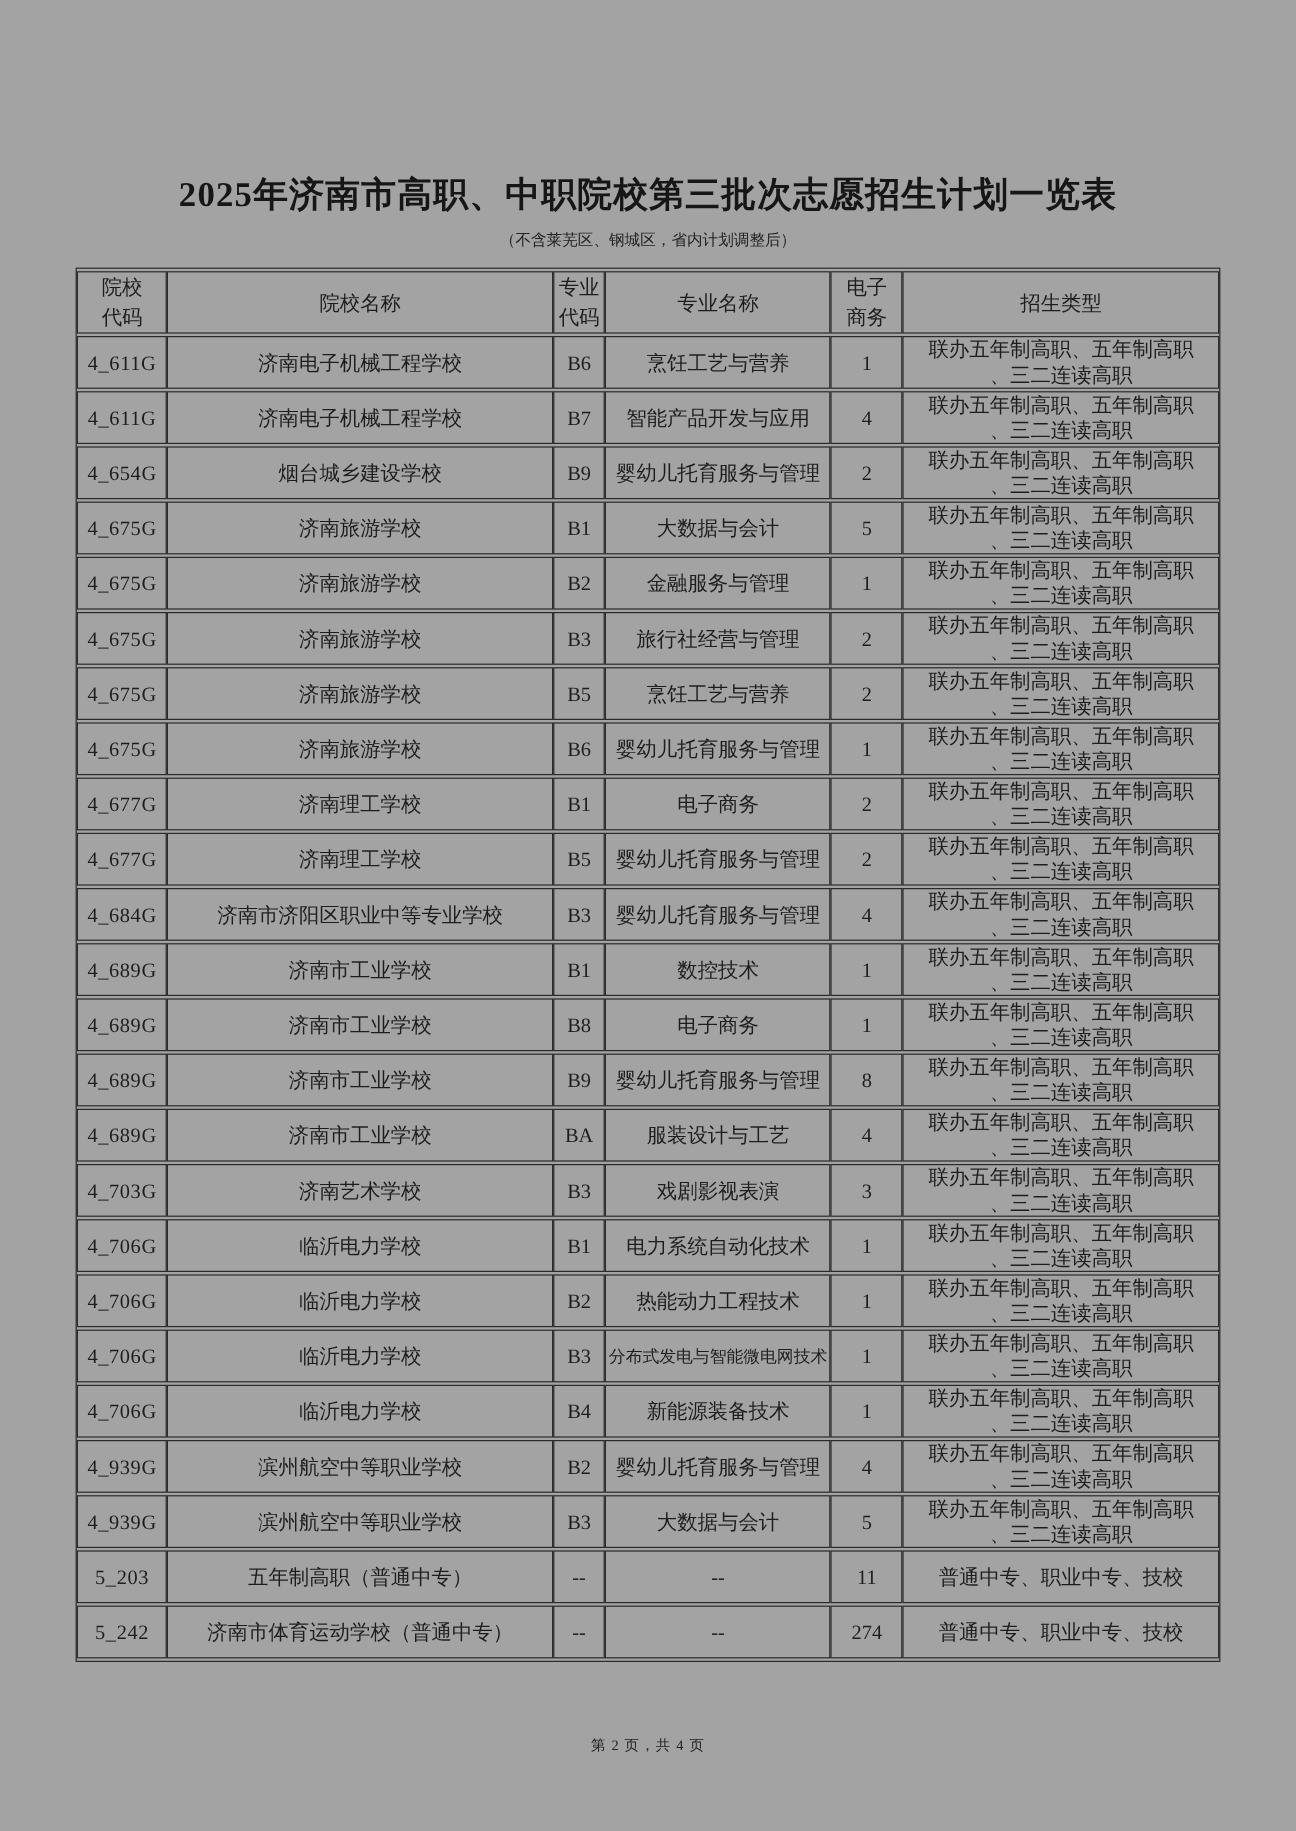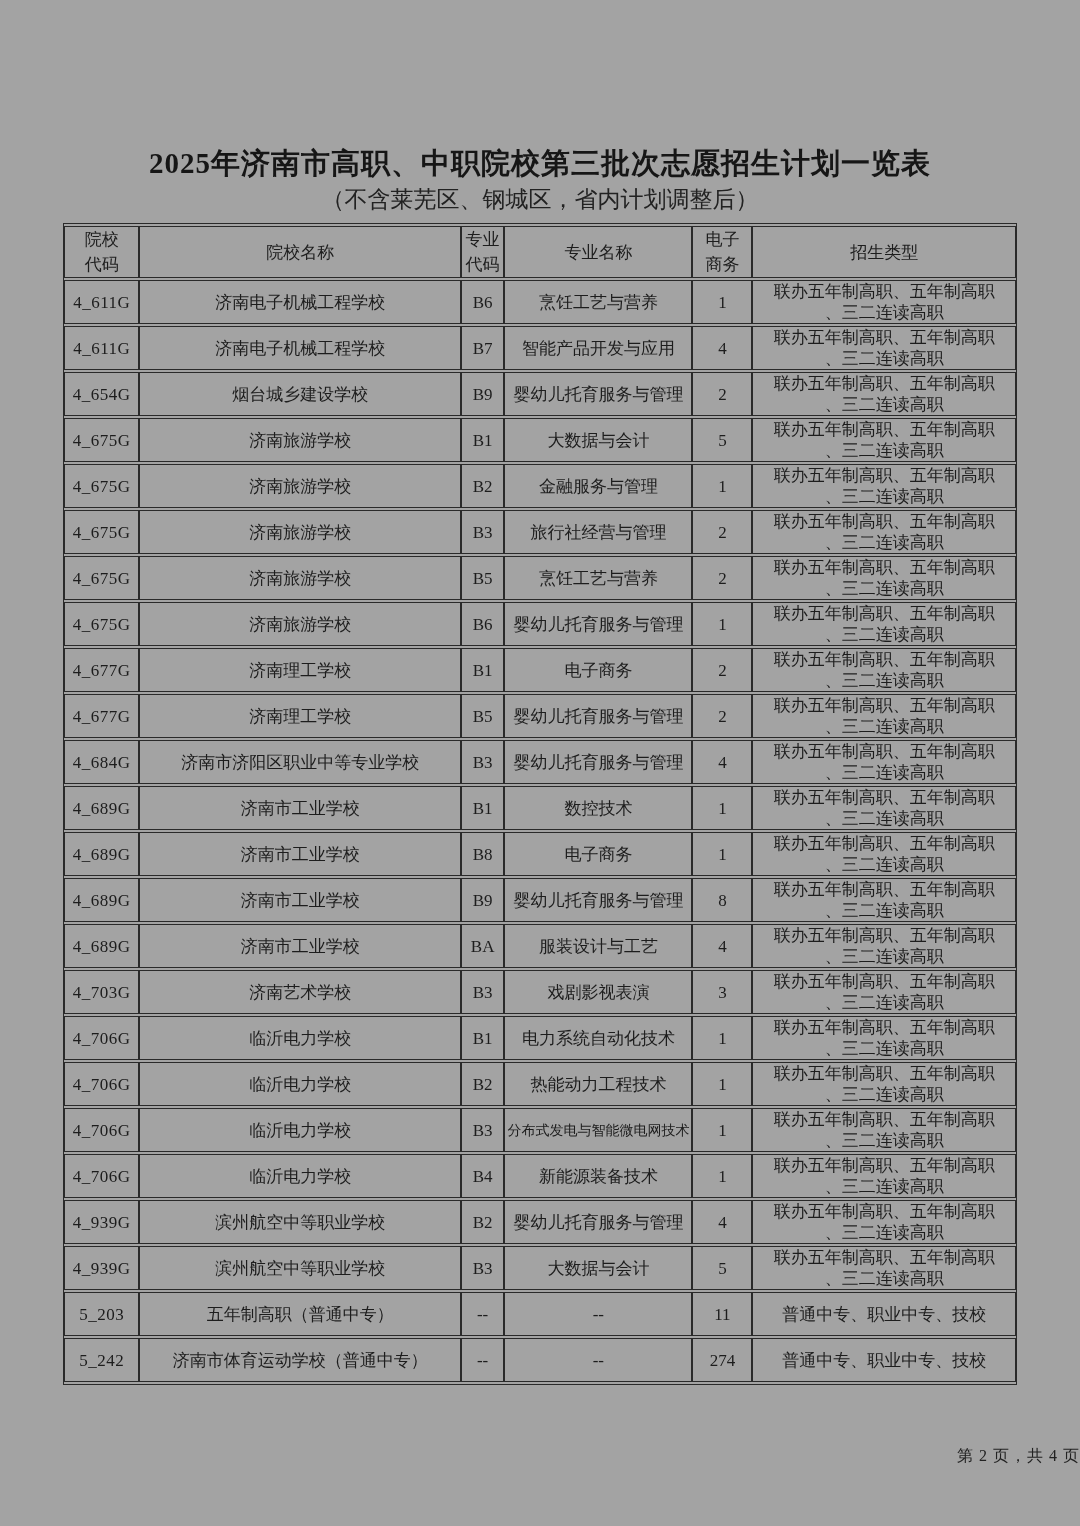--- a/index.html
+++ b/index.html
@@ -23,21 +23,21 @@
     text-align: center;
     font-size: 29px;
     font-weight: 700;
     letter-spacing: 1px;
     line-height: 40px;
     color: #161616;
   }
   .doc-subtitle {
     margin-top: 5px;
     text-align: center;
-    font-size: 23px;
+    font-size: 13px;
     line-height: 24px;
     color: #222;
   }
   table.plan {
     table-layout: fixed;
     width: 954px;
     margin: 11px auto 0 auto;
     border-collapse: separate;
     border-spacing: 0 2px;
     border: 1px solid #2a2a2a;
@@ -70,22 +70,22 @@
     display: inline-block;
     max-width: 231px;
     line-break: anywhere;
     word-break: break-all;
     line-height: 21px;
   }
   .small { font-size: 14px; }
   .mono-code { letter-spacing: 0.5px; }
   .doc-footer {
     margin-top: 61px;
-    text-align: right;
-    font-size: 16px;
+    text-align: center;
+    font-size: 12px;
     letter-spacing: 1px;
     color: #222;
   }
 </style>
 </head>
 <body>
 
 <div class="page">
 
   <h1 class="doc-title">2025年济南市高职、中职院校第三批次志愿招生计划一览表</h1>

